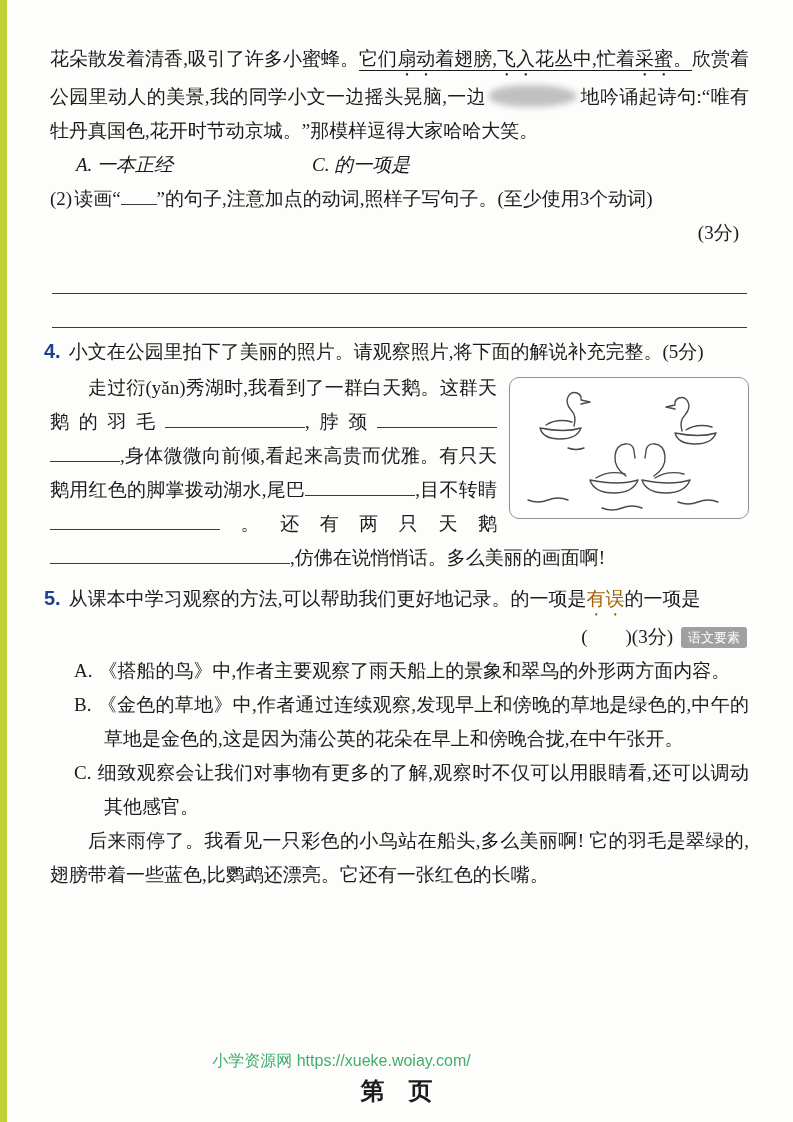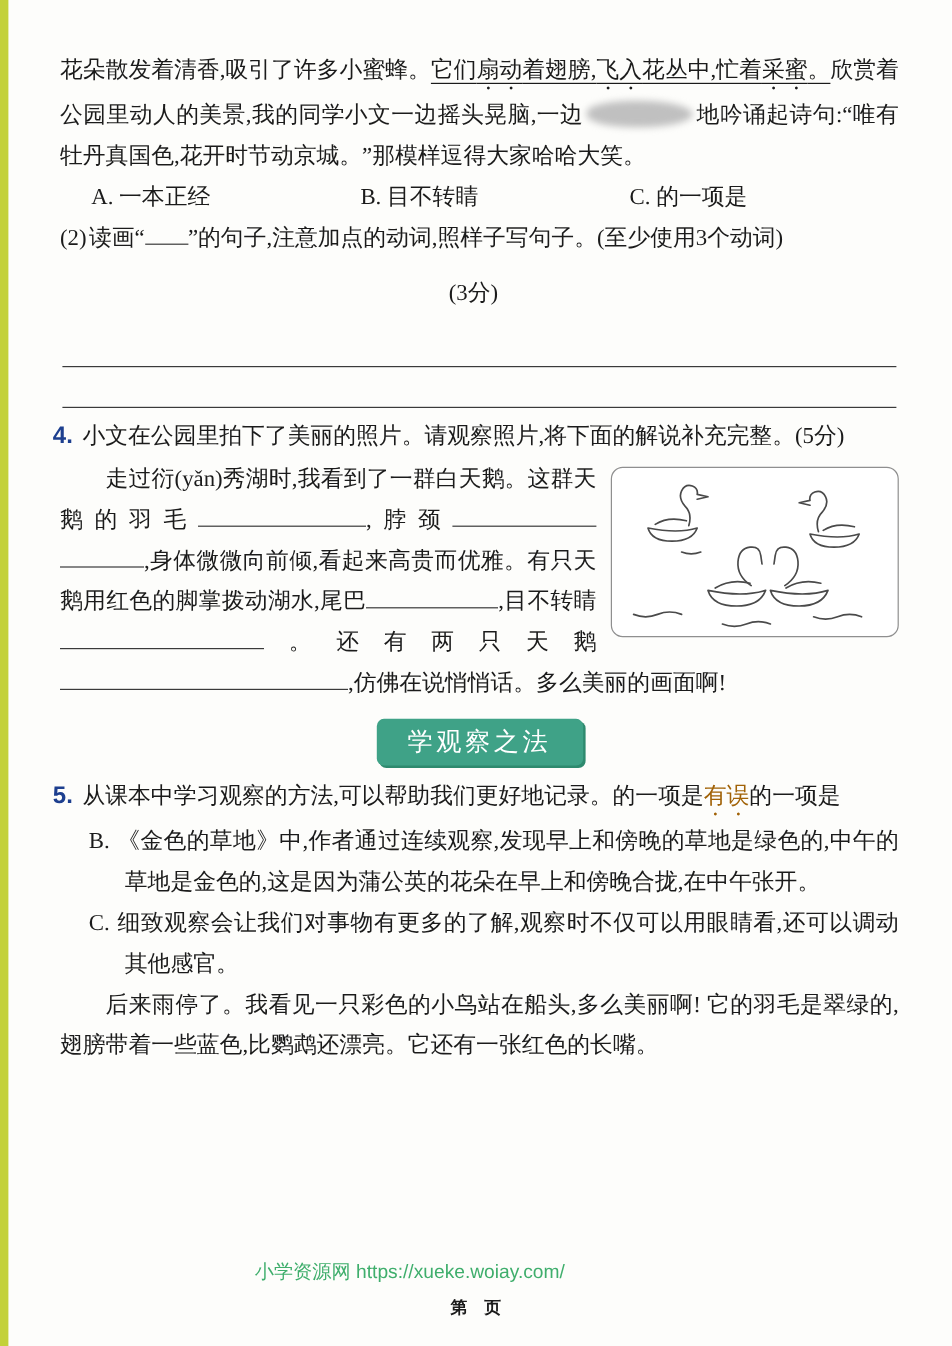--- a/index.html
+++ b/index.html
@@ -39,34 +39,34 @@
     display: inline-block;
     width: 88px; height: 22px;
     background: #c0c0c0;
     border-radius: 46% 54% 52% 48%;
     filter: blur(3px);
     vertical-align: -4px;
     margin: 0 3px;
   }
   .sublabel { padding-right: 2px; }
 
-  .opt-row { display: flex; padding-left: 26px; }
+  .opt-row { display: flex; padding-left: 26px; font-style: italic; }
   .opt { width: 236px; }
 
   .blank {
     display: inline-block;
     border-bottom: 1.3px solid #3a3a3a;
     height: 17px;
     vertical-align: baseline;
   }
   .w36 { width: 36px; } .w70 { width: 70px; } .w110 { width: 110px; }
   .w120 { width: 120px; } .w140 { width: 140px; } .w170 { width: 170px; }
   .w240 { width: 240px; }
 
-  .score-right { text-align: center; padding-right: 10px; margin-top: 12px; }
+  .score-right { text-align: right; padding-right: 10px; }
 
   .write-line {
     height: 34px;
     border-bottom: 1.3px solid #3a3a3a;
     margin: 0 2px;
   }
   .write-line.first { margin-top: 10px; }
 
   .qitem {
     margin: 6px 0 0 -6px;
@@ -144,37 +144,36 @@
     text-align: center;
     transform: translateX(-55px);
     color: #3fae6c;
     font-size: 16px;
     font-family: "Liberation Sans", "DejaVu Sans", sans-serif;
   }
   .footer-page {
     position: absolute; left: 0; right: 0; bottom: 14px;
     text-align: center;
     font-weight: bold;
-    font-size: 14px;
+    font-size: 24px;
   }
 </style>
 </head>
 <body>
 
 <div class="page">
   <div class="edge-stripe"></div>
 
   <div class="content">
 
     <p class="para"><span>花朵散发着清香,吸引了许多小蜜蜂。</span><span class="ul"><span>它们</span><span class="dotv">扇动</span><span>着翅膀,</span><span class="dotv">飞入</span><span>花丛中,忙着</span><span class="dotv">采蜜</span><span>。</span></span><span>欣赏着公园里动人的美景,我的同学小文一边摇头晃脑,一边</span><span class="stain"></span><span>地吟诵起诗句:“唯有牡丹真国色,花开时节动京城。”那模样逗得大家哈哈大笑。</span></p>
 
 
     <div class="opt-row">
       <span class="opt">A. 一本正经</span>
-      <span class="opt">B. 目不转睛</span>
       <span class="opt">C. 的一项是</span>
     </div>
 
     <p class="para"><span class="sublabel">(2)</span><span>读画“</span><span class="blank w36"></span><span>”的句子,注意加点的动词,照样子写句子。(至少使用3个动词)</span></p>
 
     <p class="score-right"><span>(3分)</span></p>
 
     <div class="write-line first"></div>
     <div class="write-line"></div>
 
@@ -199,25 +198,29 @@
             <path d="M18 122 q10 4 20 0 t20 0"></path>
             <path d="M92 130 q10 4 20 0 t20 0"></path>
             <path d="M168 124 q10 4 20 0 t20 0"></path>
             <path d="M58 70 q8 3 16 0"></path>
           </g>
         </svg>
       </div>
       <p class="q4-text"><span>走过衍(yǎn)秀湖时,我看到了一群白天鹅。这群天鹅的羽毛</span><span class="blank w140"></span><span>,脖颈</span><span class="blank w120"></span><span class="blank w70"></span><span>,身体微微向前倾,看起来高贵而优雅。有只天鹅用红色的脚掌拨动湖水,尾巴</span><span class="blank w110"></span><span>,目不转睛</span><span class="blank w170"></span><span>。还有两只天鹅</span><span class="blank w240"></span><span>,仿佛在说悄悄话。多么美丽的画面啊!</span></p>
     </div>
 
-    <div class="section-badge">学观察之法</div>
 
     <p class="qitem"><span class="qnum">5.</span><span>从课本中学习观察的方法,可以帮助我们更好地记录。的一项是</span><span class="hl dotv">有误</span><span>的一项是</span></p>
 
-
+    <div class="q5-answer">
+      <span>(　　)(3分)</span>
+      <span class="tag-badge">语文要素</span>
+    </div>
+
+    <p class="q5opt"><span class="optlabel">A.</span><span>《搭船的鸟》中,作者主要观察了雨天船上的景象和翠鸟的外形两方面内容。</span></p>
     <p class="q5opt"><span class="optlabel">B.</span><span>《金色的草地》中,作者通过连续观察,发现早上和傍晚的草地是绿色的,中午的草地是金色的,这是因为蒲公英的花朵在早上和傍晚合拢,在中午张开。</span></p>
     <p class="q5opt"><span class="optlabel">C.</span><span>细致观察会让我们对事物有更多的了解,观察时不仅可以用眼睛看,还可以调动其他感官。</span></p>
 
 
     <p class="passage">后来雨停了。我看见一只彩色的小鸟站在船头,多么美丽啊! 它的羽毛是翠绿的,翅膀带着一些蓝色,比鹦鹉还漂亮。它还有一张红色的长嘴。</p>
 
   </div>
 
   <div class="footer-site">小学资源网 https://xueke.woiay.com/</div>
   <div class="footer-page">第　页</div>

